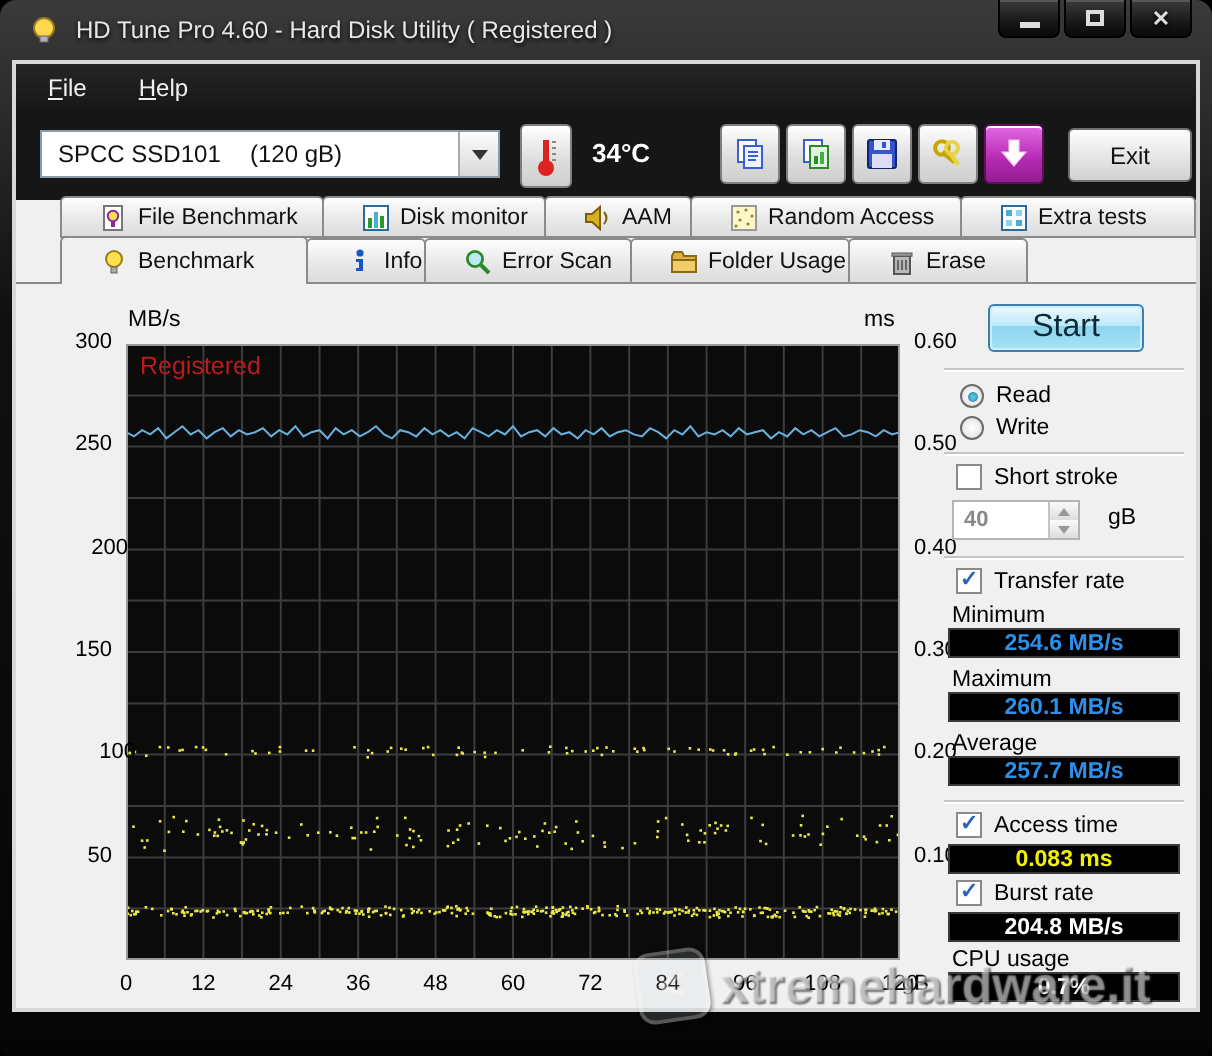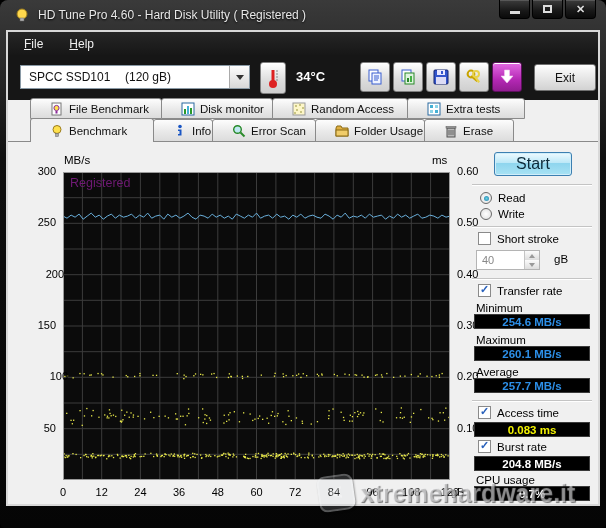--- a/index.html
+++ b/index.html
@@ -44,34 +44,34 @@
   .tab.active{background:#f0f0f0;height:24px;margin-top:-1px;position:relative;z-index:3;border-bottom:none;}
   .tab .ticon{width:14px;height:14px;flex:0 0 auto;}
 
   
   .page{position:absolute;left:0;top:109px;width:590px;height:363px;background:#f0f0f0;border-top:1px solid #8a8a8a;}
 
   
   .chart{position:absolute;left:0;top:0;width:456px;height:363px;}
   .axis-unit{position:absolute;font-size:11.5px;color:#000;}
   .plot{position:absolute;left:55px;top:30px;width:387px;height:308px;background:#0b0b0b;}
-  .plot-watermark{position:absolute;left:62px;top:34px;color:#701a75;font-size:12.5px;z-index:2;}
+  .plot-watermark{position:absolute;left:62px;top:34px;color:#b91c1c;font-size:12.5px;z-index:2;}
   .tick{position:absolute;font-size:11px;color:#000;}
 
   
   .rpanel{position:absolute;left:458px;top:0;width:132px;height:363px;font-size:11.5px;color:#000;}
   .start-btn{position:absolute;left:28px;top:10px;width:78px;height:24px;background:linear-gradient(#eefaff,#bce8f7 45%,#8ed5ee 46%,#a8e2f4);border:1px solid #3c7fb1;border-radius:3px;font-size:16px;color:#0c2a3a;display:flex;align-items:center;justify-content:center;box-shadow:0 0 0 1px #cfeefa inset;}
   .sep{position:absolute;left:6px;width:120px;border-top:1px solid #c4c4c4;border-bottom:1px solid #fff;}
   .radio{position:absolute;display:flex;align-items:center;gap:6px;}
   .radio .rb{width:12px;height:12px;border-radius:50%;border:1px solid #6a6a6a;background:radial-gradient(#fff,#ddd);position:relative;}
   .radio.on .rb::after{content:"";position:absolute;left:3px;top:3px;width:5px;height:5px;border-radius:50%;background:radial-gradient(#67d3e0,#1c79ad);}
   .cbrow{position:absolute;display:flex;align-items:center;gap:6px;}
   .cb{width:13px;height:13px;border:1px solid #8a8a8a;background:#fff;position:relative;}
   .cbrow.on .cb::after{content:"✓";position:absolute;left:1px;top:-2px;font-size:11px;font-weight:bold;color:#2a62bc;}
-  .spinbox{position:absolute;left:10px;top:108px;width:64px;height:20px;background:#fff;border:1px solid #b4b4b4;display:flex;}
+  .spinbox{position:absolute;left:10px;top:108px;width:64px;height:20px;background:#fff;border:1px solid #b4b4b4;display:flex;font-weight:bold;}
   .spinbox .sval{flex:1;padding:3px 0 0 5px;font-size:11px;color:#888;}
   .spinner{width:15px;display:flex;flex-direction:column;border-left:1px solid #c4c4c4;}
   .spinner div{flex:1;background:linear-gradient(#fbfbfb,#ddd);display:flex;align-items:center;justify-content:center;}
   .spinner .up::after{content:"";border-left:3px solid transparent;border-right:3px solid transparent;border-bottom:4px solid #999;}
   .spinner .dn::after{content:"";border-left:3px solid transparent;border-right:3px solid transparent;border-top:4px solid #999;}
   .gb-label{position:absolute;left:88px;top:111px;}
   .plabel{position:absolute;left:10px;}
   .vbox{position:absolute;left:8px;width:116px;height:15px;background:#000;border:1px solid #3a3a3a;display:flex;align-items:center;justify-content:center;font-size:11.5px;font-weight:bold;}
   .vbox.blue{color:#2d8fe8;}
   .vbox.yellow{color:#f2f200;}
@@ -187,20 +187,27 @@
         <span>File Benchmark</span>
       </div>
       <div class="tab" style="width:112px">
         <svg class="ticon" viewBox="0 0 14 14">
             <rect x="1" y="1" width="12" height="12" fill="#fff" stroke="#2a6aa0"></rect>
             <rect x="3" y="7" width="2" height="5" fill="#2a9a2a"></rect>
             <rect x="6" y="4" width="2" height="8" fill="#44b0d4"></rect>
             <rect x="9" y="6" width="2" height="6" fill="#2a9a2a"></rect>
           </svg>
         <span>Disk monitor</span>
+      </div>
+      <div class="tab" style="width:74px">
+        <svg class="ticon" viewBox="0 0 14 14">
+            <polygon points="1,5 4,5 8,1.5 8,12.5 4,9 1,9" fill="#d8b020" stroke="#7a5f0a"></polygon>
+            <path d="M10 4 q2.5 3 0 6" fill="none" stroke="#7a5f0a"></path>
+          </svg>
+        <span>AAM</span>
       </div>
       <div class="tab" style="width:136px">
         <svg class="ticon" viewBox="0 0 14 14">
             <rect x="1" y="1" width="12" height="12" fill="#fdf6c8" stroke="#999"></rect>
             <circle cx="4" cy="4" r="0.8" fill="#8a8a2a"></circle>
             <circle cx="8" cy="3" r="0.8" fill="#8a8a2a"></circle>
             <circle cx="11" cy="6" r="0.8" fill="#8a8a2a"></circle>
             <circle cx="5" cy="8" r="0.8" fill="#8a8a2a"></circle>
             <circle cx="9" cy="10" r="0.8" fill="#8a8a2a"></circle>
             <circle cx="3" cy="11" r="0.8" fill="#8a8a2a"></circle>

